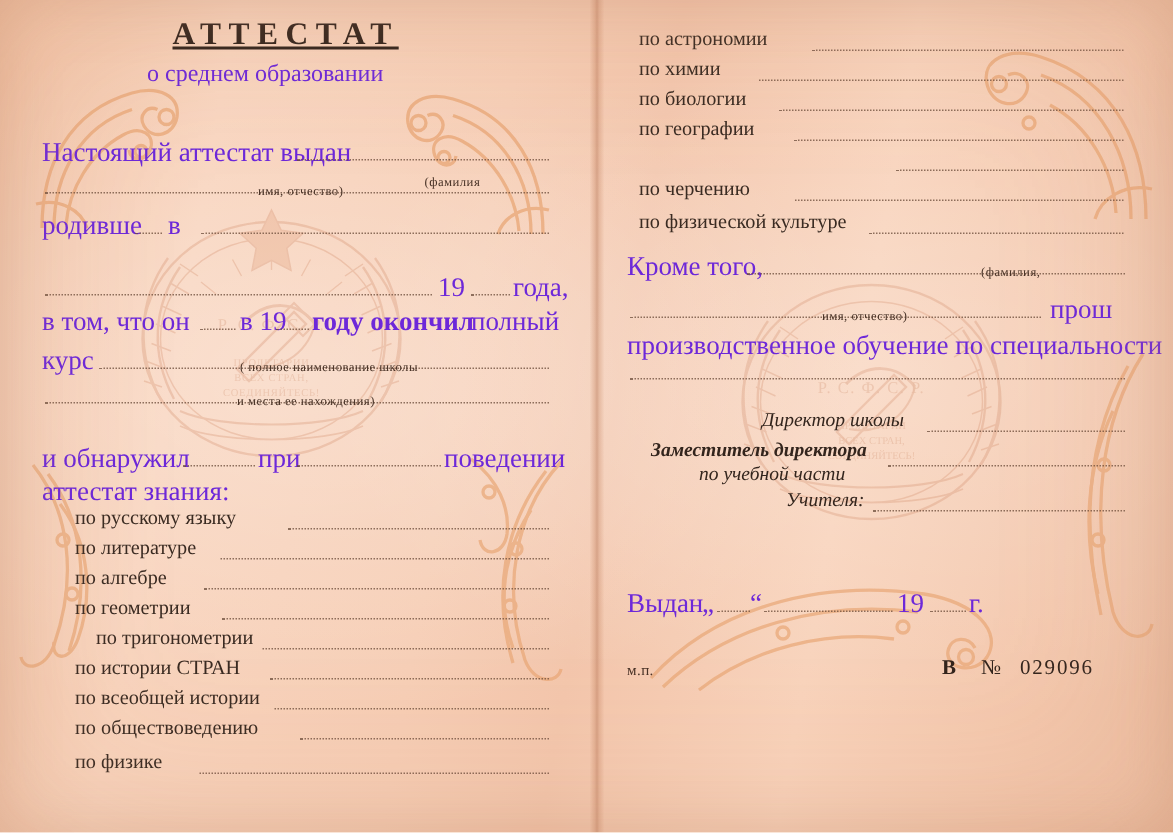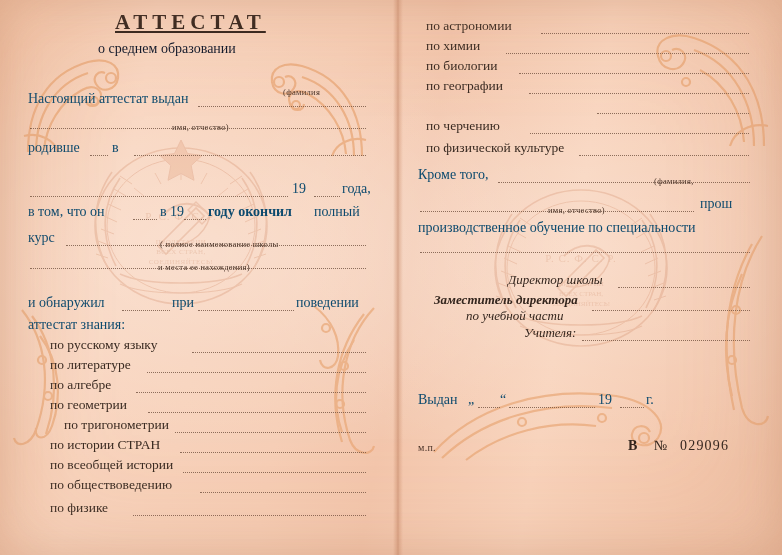--- a/index.html
+++ b/index.html
@@ -79,26 +79,26 @@
     white-space: nowrap;
     color: #3a2b22;
   }
   .title {
     font-size: 21px;
     letter-spacing: 5px;
     font-weight: bold;
     color: #33241c;
   }
   .subtitle {
-    font-size: 14px;
-    color: #0f172a;
+    font-size: 16px;
+    color: #6d28d9;
   }
   .line {
-    font-size: 14px;
-    color: #0c4a6e;
+    font-size: 18px;
+    color: #6d28d9;
   }
   .small {
     font-size: 8.5px;
     color: #4a3428;
     letter-spacing: 0.3px;
   }
   .italic {
     font-style: italic;
     font-size: 13px;
     color: #33251d;
@@ -203,21 +203,21 @@
         <circle cx="126" cy="104" r="4"></circle>
         <circle cx="112" cy="28" r="4"></circle>
       </g>
     </svg>
 
     <div class="txt title" style="left:115px; top:10px;text-decoration:underline;">АТТЕСТАТ</div>
     <div class="txt subtitle" style="left:98px; top:41px;">о среднем образовании</div>
 
     <div class="txt line" style="left:28px; top:91px;">Настоящий аттестат выдан</div>
     <div class="dots" style="left:198px; top:106px; width:168px;"></div>
-    <div class="txt small" style="left:267px; top:87px;padding-left:16px;">(фамилия</div>
+    <div class="txt small" style="left:267px; top:116px;padding-left:16px;">(фамилия</div>
 
     <div class="dots" style="left:30px; top:128px; width:336px;"></div>
     <div class="txt small" style="left:172px; top:122px;">имя,  отчество)</div>
 
     <div class="txt line" style="left:28px; top:140px;">родивше</div>
     <div class="dots" style="left:90px; top:155px; width:18px;"></div>
     <div class="txt line" style="left:112px; top:140px;">в</div>
     <div class="dots" style="left:134px; top:155px; width:232px;"></div>
 
     <div class="dots" style="left:30px; top:196px; width:258px;"></div>

